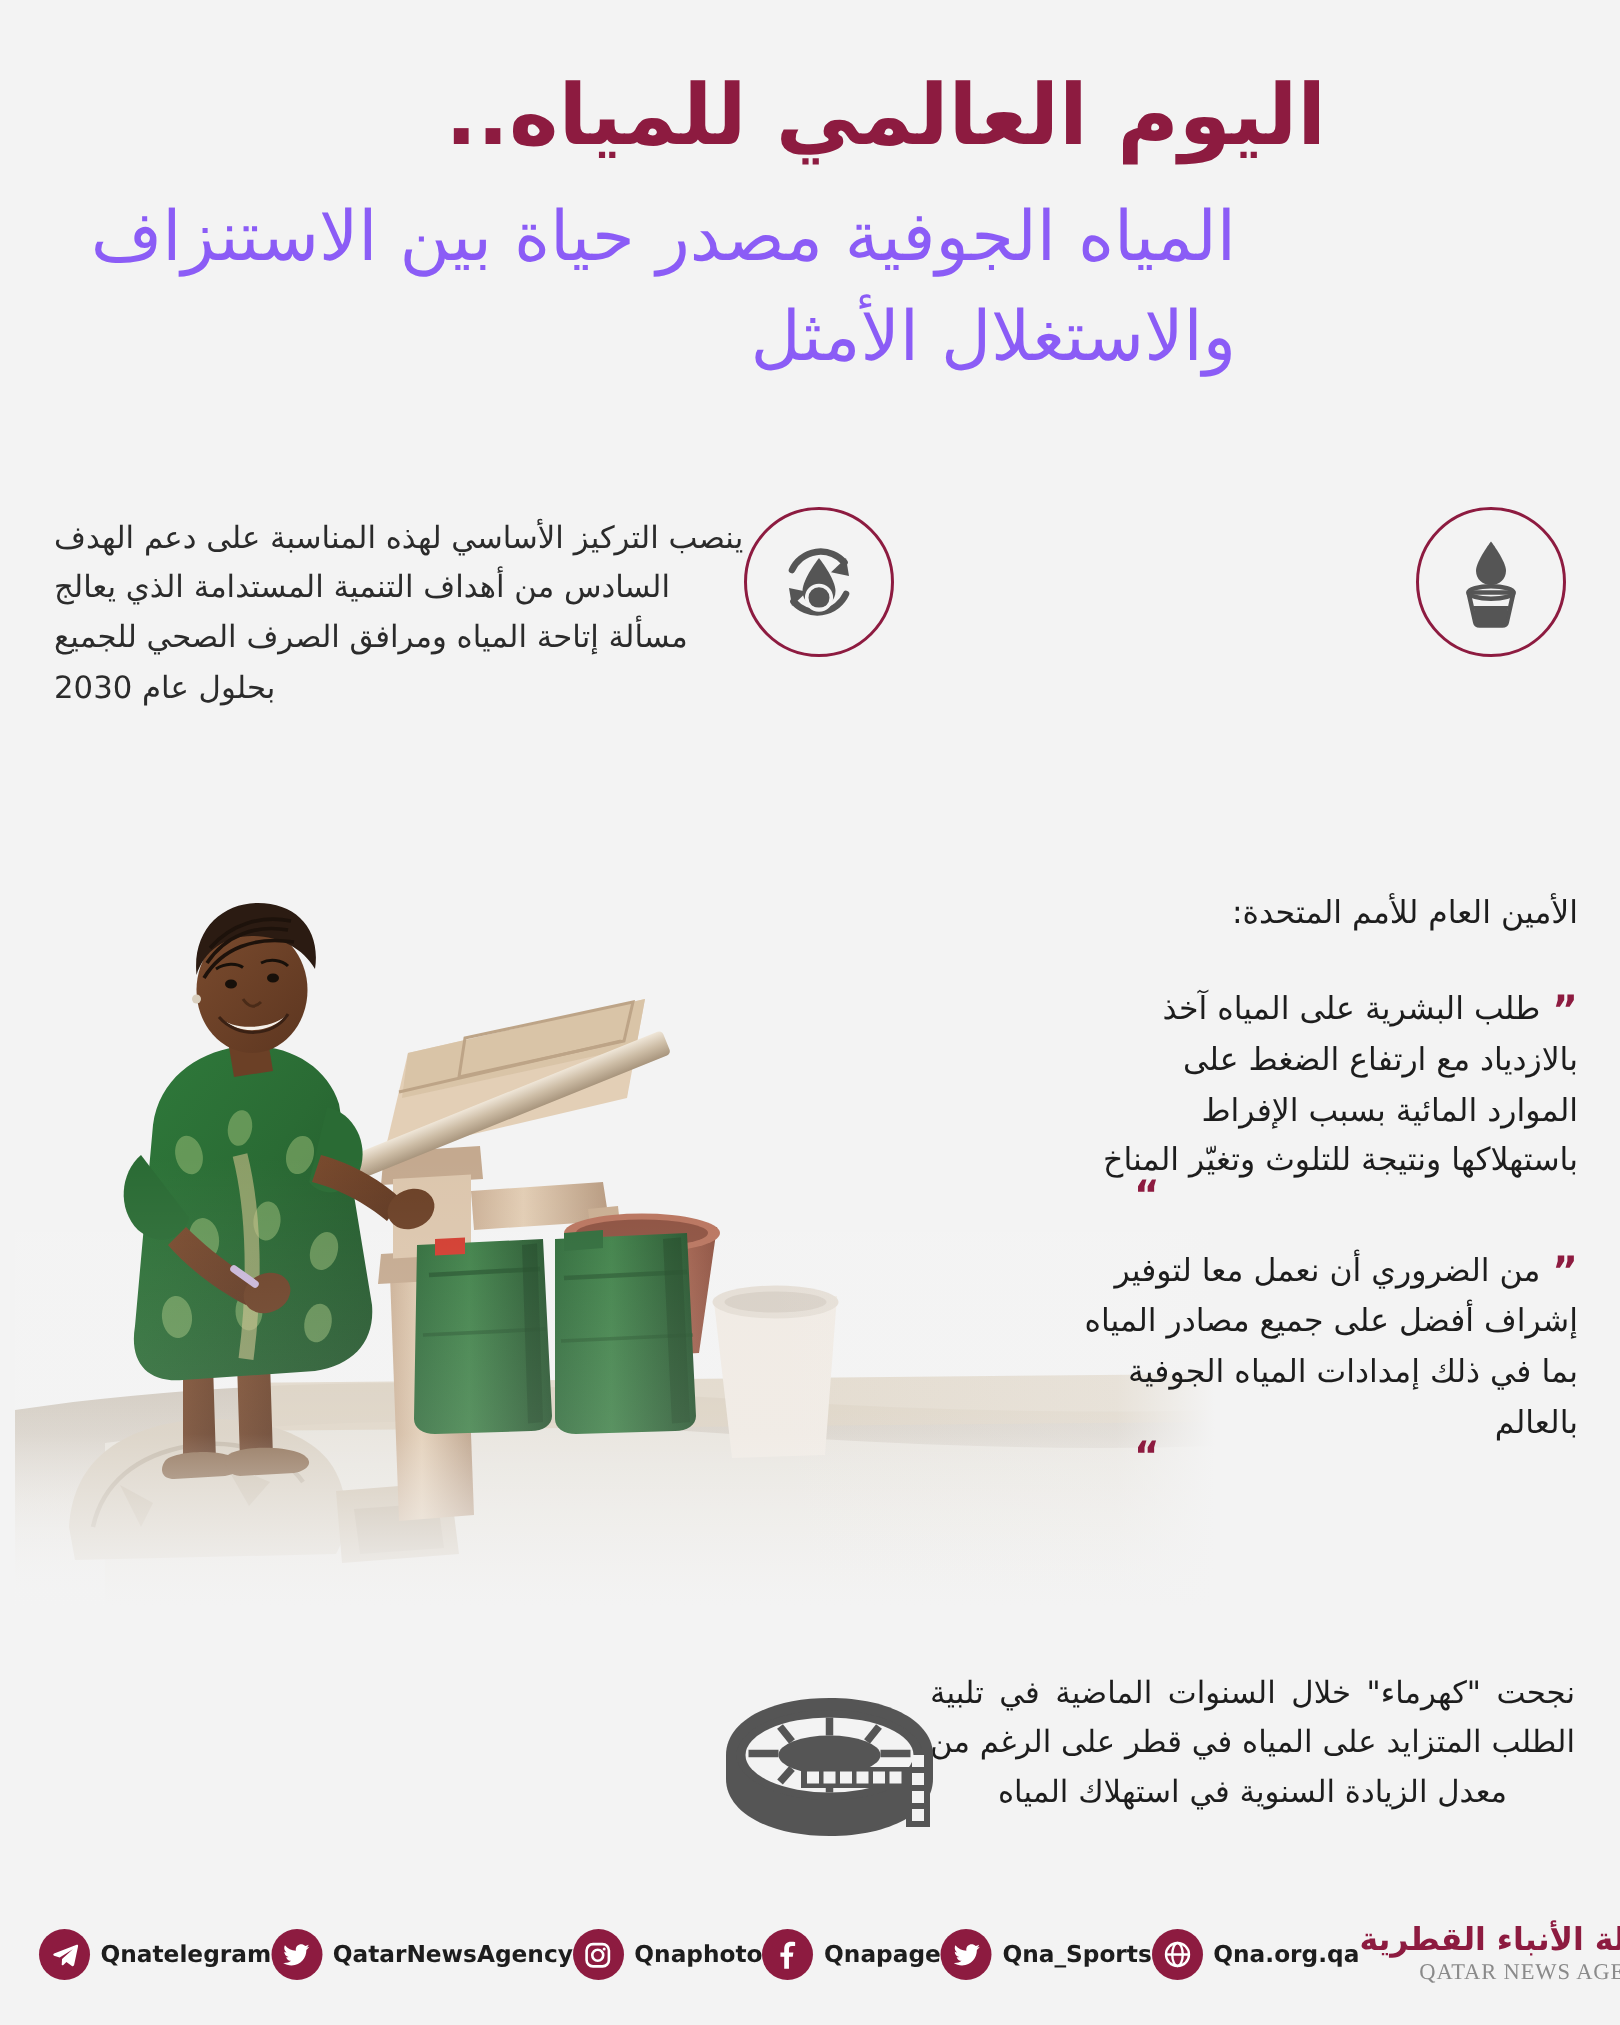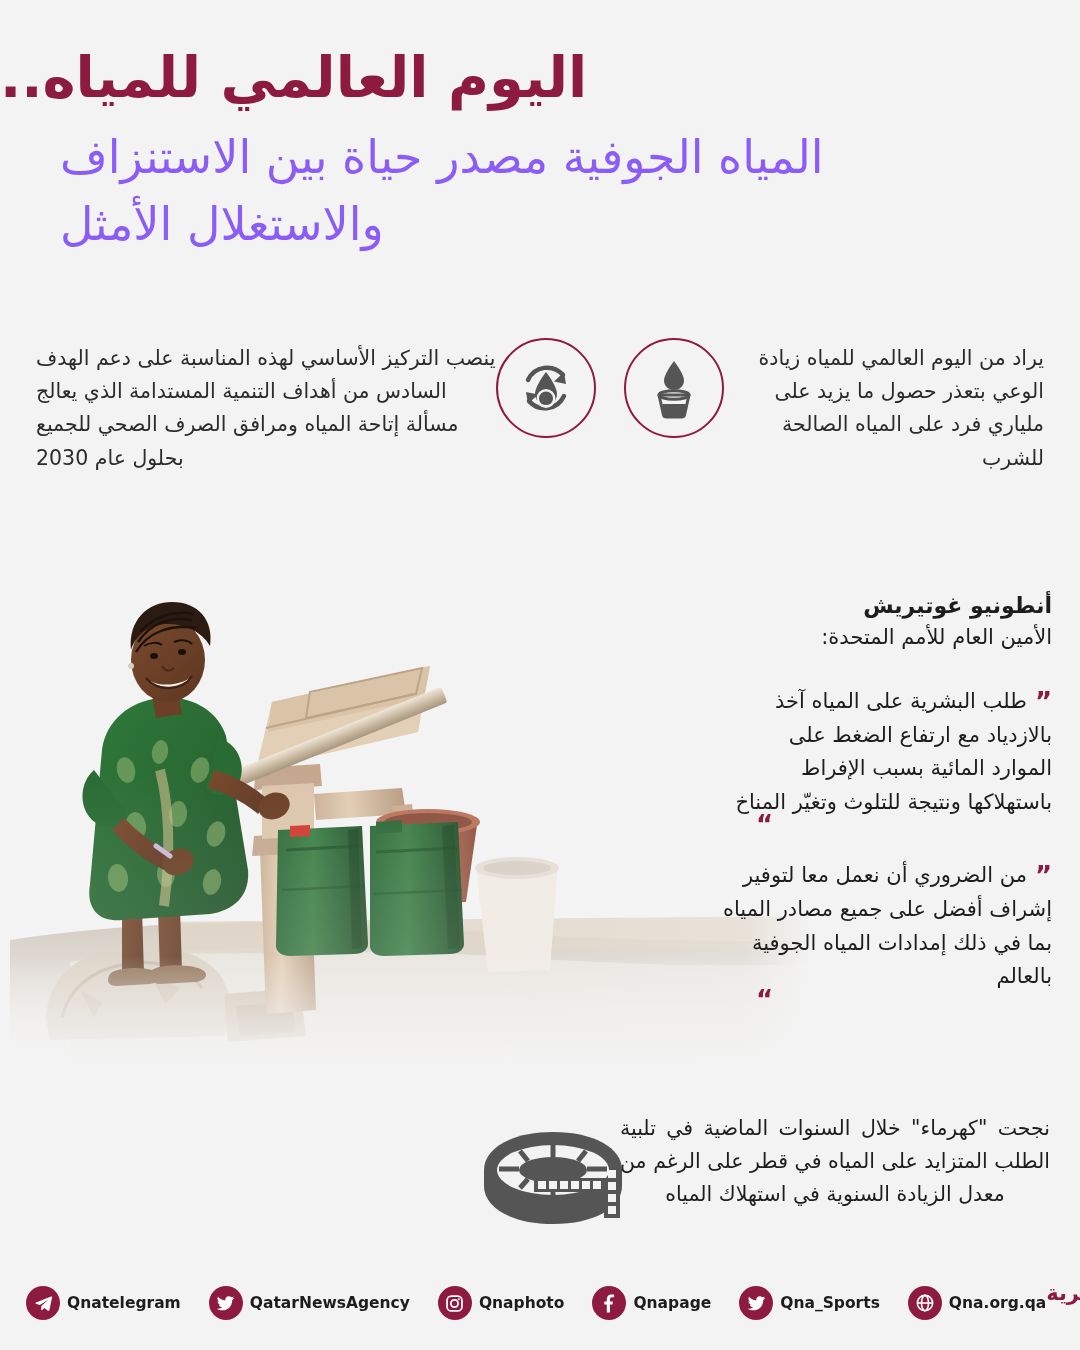--- a/index.html
+++ b/index.html
@@ -10,21 +10,21 @@
     font-family:"DejaVu Sans","Liberation Sans",sans-serif;
     background:#f2f2f2;
     position:relative;
     overflow:hidden;
   }
 
   
   #stage { position:absolute; inset:0; background:#f3f3f3; }
 
   
-  .header { position:absolute; top:46px; left:0; width:884px; text-align:left; }
+  .header { position:absolute; top:46px; left:0; width:884px; text-align:right; }
   .title-main {
     font-size:56px; font-weight:bold; color:#8d1b40;
     line-height:1.15; letter-spacing:-0.5px; direction:rtl;
   }
   .title-sub {
     margin-top:14px;
     font-size:46px; font-weight:400; color:#8b5cf6;
     line-height:1.45; direction:rtl;
     padding:0 60px;
   }
@@ -78,21 +78,21 @@
   .b-icon  { position:absolute; left:478px; top:10px; width:150px; height:110px; }
   .b-icon svg { display:block; }
 
   
   .footer {
     position:absolute; left:0; bottom:0; width:1080px; height:94px;
     background:#f3f3f3;
     display:flex; align-items:center; direction:ltr;
     padding:0 18px 0 26px;
   }
-  .socials { display:flex; align-items:flex-end; gap:28px; flex:1 1 auto; }
+  .socials { display:flex; align-items:flex-end; gap:0; flex:1 1 auto; }
   .social { display:flex; align-items:center; gap:7px; }
   .social-badge {
     width:34px; height:34px; border-radius:50%;
     background:#8d1b40; display:flex; align-items:center; justify-content:center;
     flex:0 0 auto;
   }
   .social-badge svg { display:block; }
   .social-label { font-size:15.5px; font-weight:bold; color:#1d1d1d; white-space:nowrap; }
 
   .brand { display:flex; align-items:center; gap:10px; flex:0 0 auto; }
@@ -107,21 +107,20 @@
 <div id="stage">
 
   <div class="header">
     <div class="title-main">اليوم العالمي للمياه..</div>
     <div class="title-sub">المياه الجوفية مصدر حياة بين الاستنزاف والاستغلال الأمثل</div>
   </div>
 
   <div class="facts">
 
     <div class="fact fact-right">
-      <div class="fact-text">يراد من اليوم العالمي للمياه زيادة الوعي بتعذر حصول ما يزيد على ملياري فرد على المياه الصالحة للشرب</div>
       <div class="fact-icon">
         <svg width="56" height="62" viewBox="0 0 56 62">
 
           <path d="M28 4 C28 4 18 17 18 23.5 C18 29 22.4 33 28 33 C33.6 33 38 29 38 23.5 C38 17 28 4 28 4 Z" fill="#555555"></path>
 
           <path d="M13 38 L17.5 58 C17.8 59.4 19 60 20.4 60 L35.6 60 C37 60 38.2 59.4 38.5 58 L43 38 Z" fill="none" stroke="#555555" stroke-width="3" stroke-linejoin="round"></path>
           <ellipse cx="28" cy="38" rx="15" ry="4.2" fill="none" stroke="#555555" stroke-width="3"></ellipse>
 
           <path d="M16.4 47 L18 58 C18.2 59.2 19.2 59.6 20.4 59.6 L35.6 59.6 C36.8 59.6 37.8 59.2 38 58 L39.6 47 Z" fill="#555555"></path>
         </svg>
@@ -307,21 +306,20 @@
 
         <circle cx="121" cy="196" r="3" fill="#d9cfbe"></circle>
       </g>
 
       <rect x="0" y="300" width="800" height="300" fill="url(#fadeBottom)"></rect>
       <rect x="500" y="0" width="300" height="600" fill="url(#fadeRight)"></rect>
     </svg>
   </div>
 
   <div class="quotes">
-    <div class="speaker-name">أنطونيو غوتيريش</div>
     <div class="speaker-role">الأمين العام للأمم المتحدة:</div>
 
     <div class="quote-block">
       <div class="quote-text">
         <span class="qm qm-open">”</span><span>طلب البشرية على المياه آخذ بالازدياد مع ارتفاع الضغط على الموارد المائية بسبب الإفراط باستهلاكها ونتيجة للتلوث وتغيّر المناخ</span>
       </div>
       <span class="qm qm-close">“</span>
     </div>
 
     <div class="quote-block">

